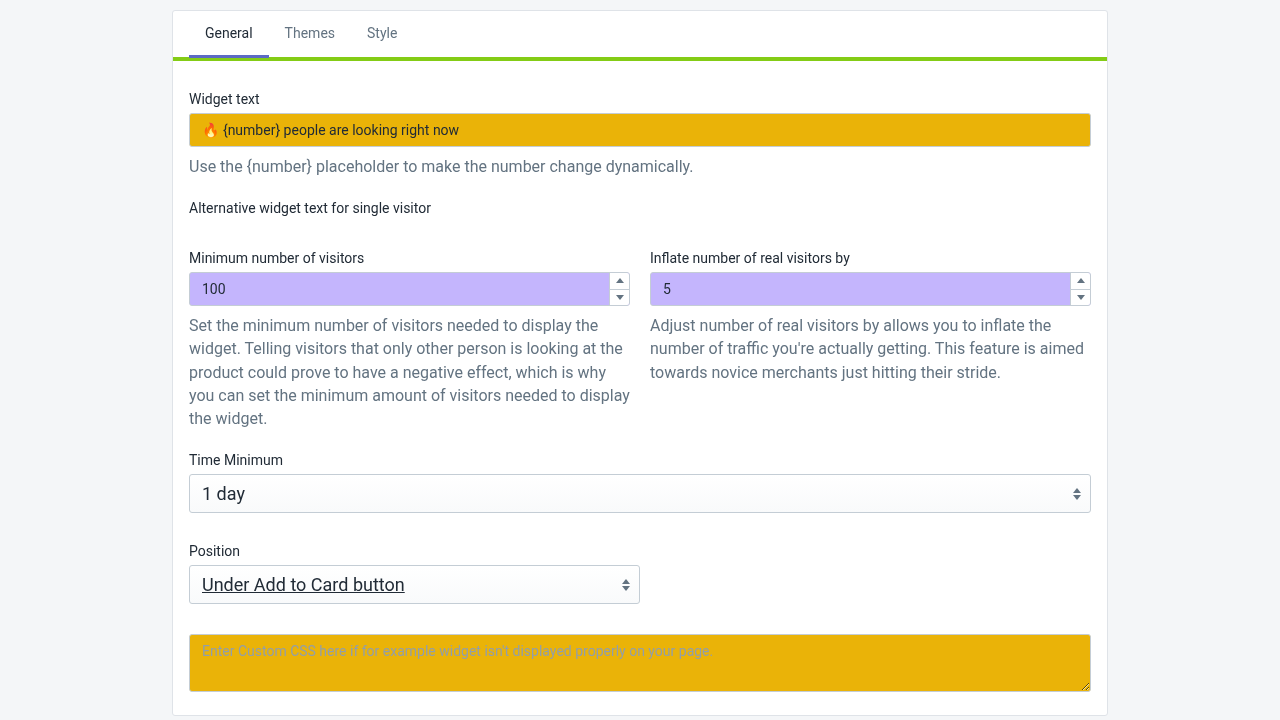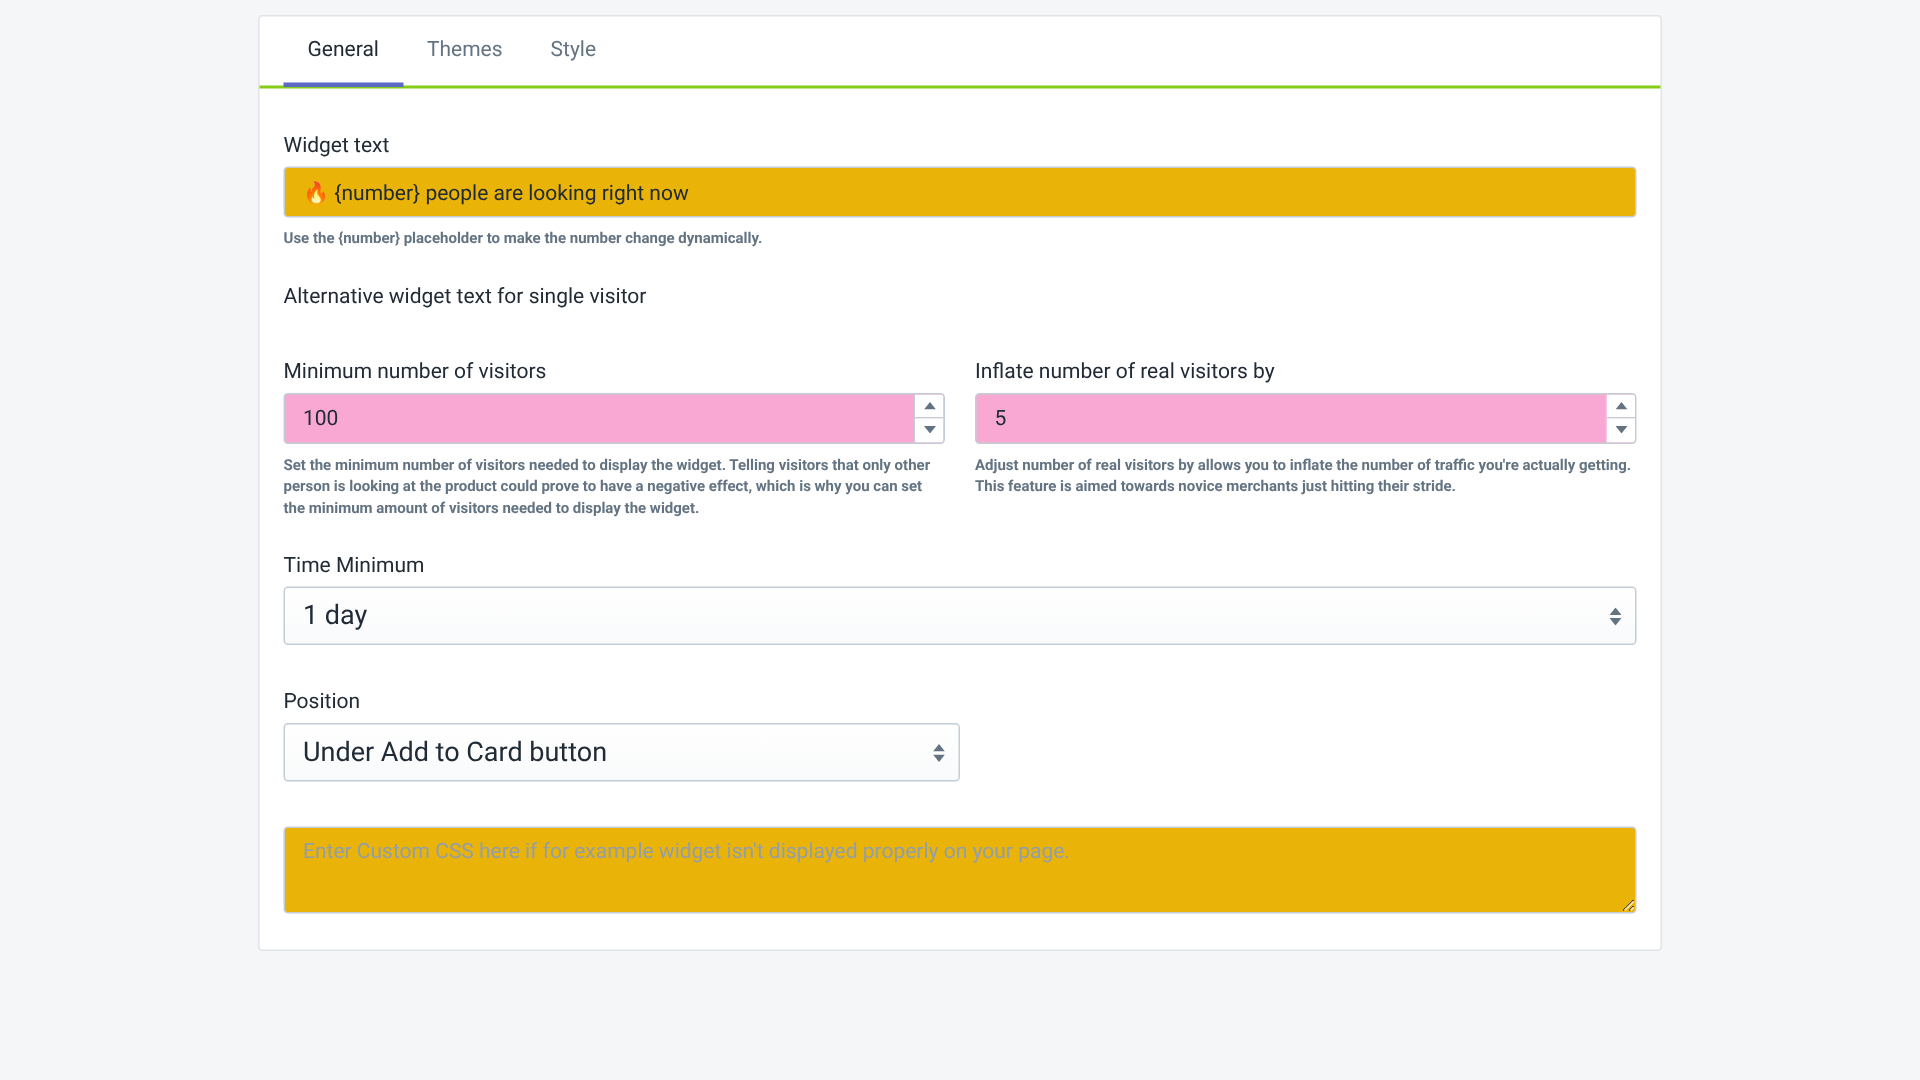--- a/index.html
+++ b/index.html
@@ -12,21 +12,21 @@
   }
   .container {
     width: 936px;
     margin: 0 auto;
     background: #ffffff;
     border: 1px solid #dfe3e8;
     border-radius: 3px;
   }
   .tabs {
     display: flex;
-    border-bottom: 2px solid #84cc16;
+    border-bottom: 4px solid #84cc16;
     padding: 0 16px;
   }
   .tab {
     padding: 14px 16px;
     font-size: 14px;
     color: #637381;
     cursor: pointer;
     border-bottom: 3px solid transparent;
     margin-bottom: -1px;
   }
@@ -52,42 +52,41 @@
     border: 1px solid #c4cdd5;
     border-radius: 3px;
     padding: 8px 12px;
     font-size: 14px;
     color: #212b36;
     background: #eab308;
     font-family: inherit;
   }
   .text-input::placeholder { color: #919eab; }
   .help-text {
-    font-size: 10px;
+    font-size: 16px;
     color: #637381;
     margin-top: 8px;
     line-height: 1.45;
-    font-weight: bold;
   }
   .two-col {
     display: flex;
     gap: 20px;
   }
   .col { flex: 1; }
   .number-wrap {
     position: relative;
   }
   .number-input {
     width: 100%;
     border: 1px solid #c4cdd5;
     border-radius: 3px;
     padding: 8px 16px 8px 12px;
     font-size: 14px;
     color: #212b36;
-    background: #f9a8d4;
+    background: #c4b5fd;
     font-family: inherit;
   }
   .spinner {
     position: absolute;
     right: 1px;
     top: 1px;
     bottom: 1px;
     width: 20px;
     display: flex;
     flex-direction: column;
@@ -125,21 +124,21 @@
     position: absolute;
     right: 10px;
     top: 50%;
     transform: translateY(-50%);
     pointer-events: none;
     display: flex;
     flex-direction: column;
     gap: 2px;
   }
   .select-icon svg { width: 8px; height: 5px; display: block; }
-  .half { width: 50%; }
+  .half { width: 50%; text-decoration: underline; }
   textarea.text-input {
     min-height: 58px;
     resize: vertical;
   }
 </style>
 </head>
 <body>
 
 <div class="container">
 

